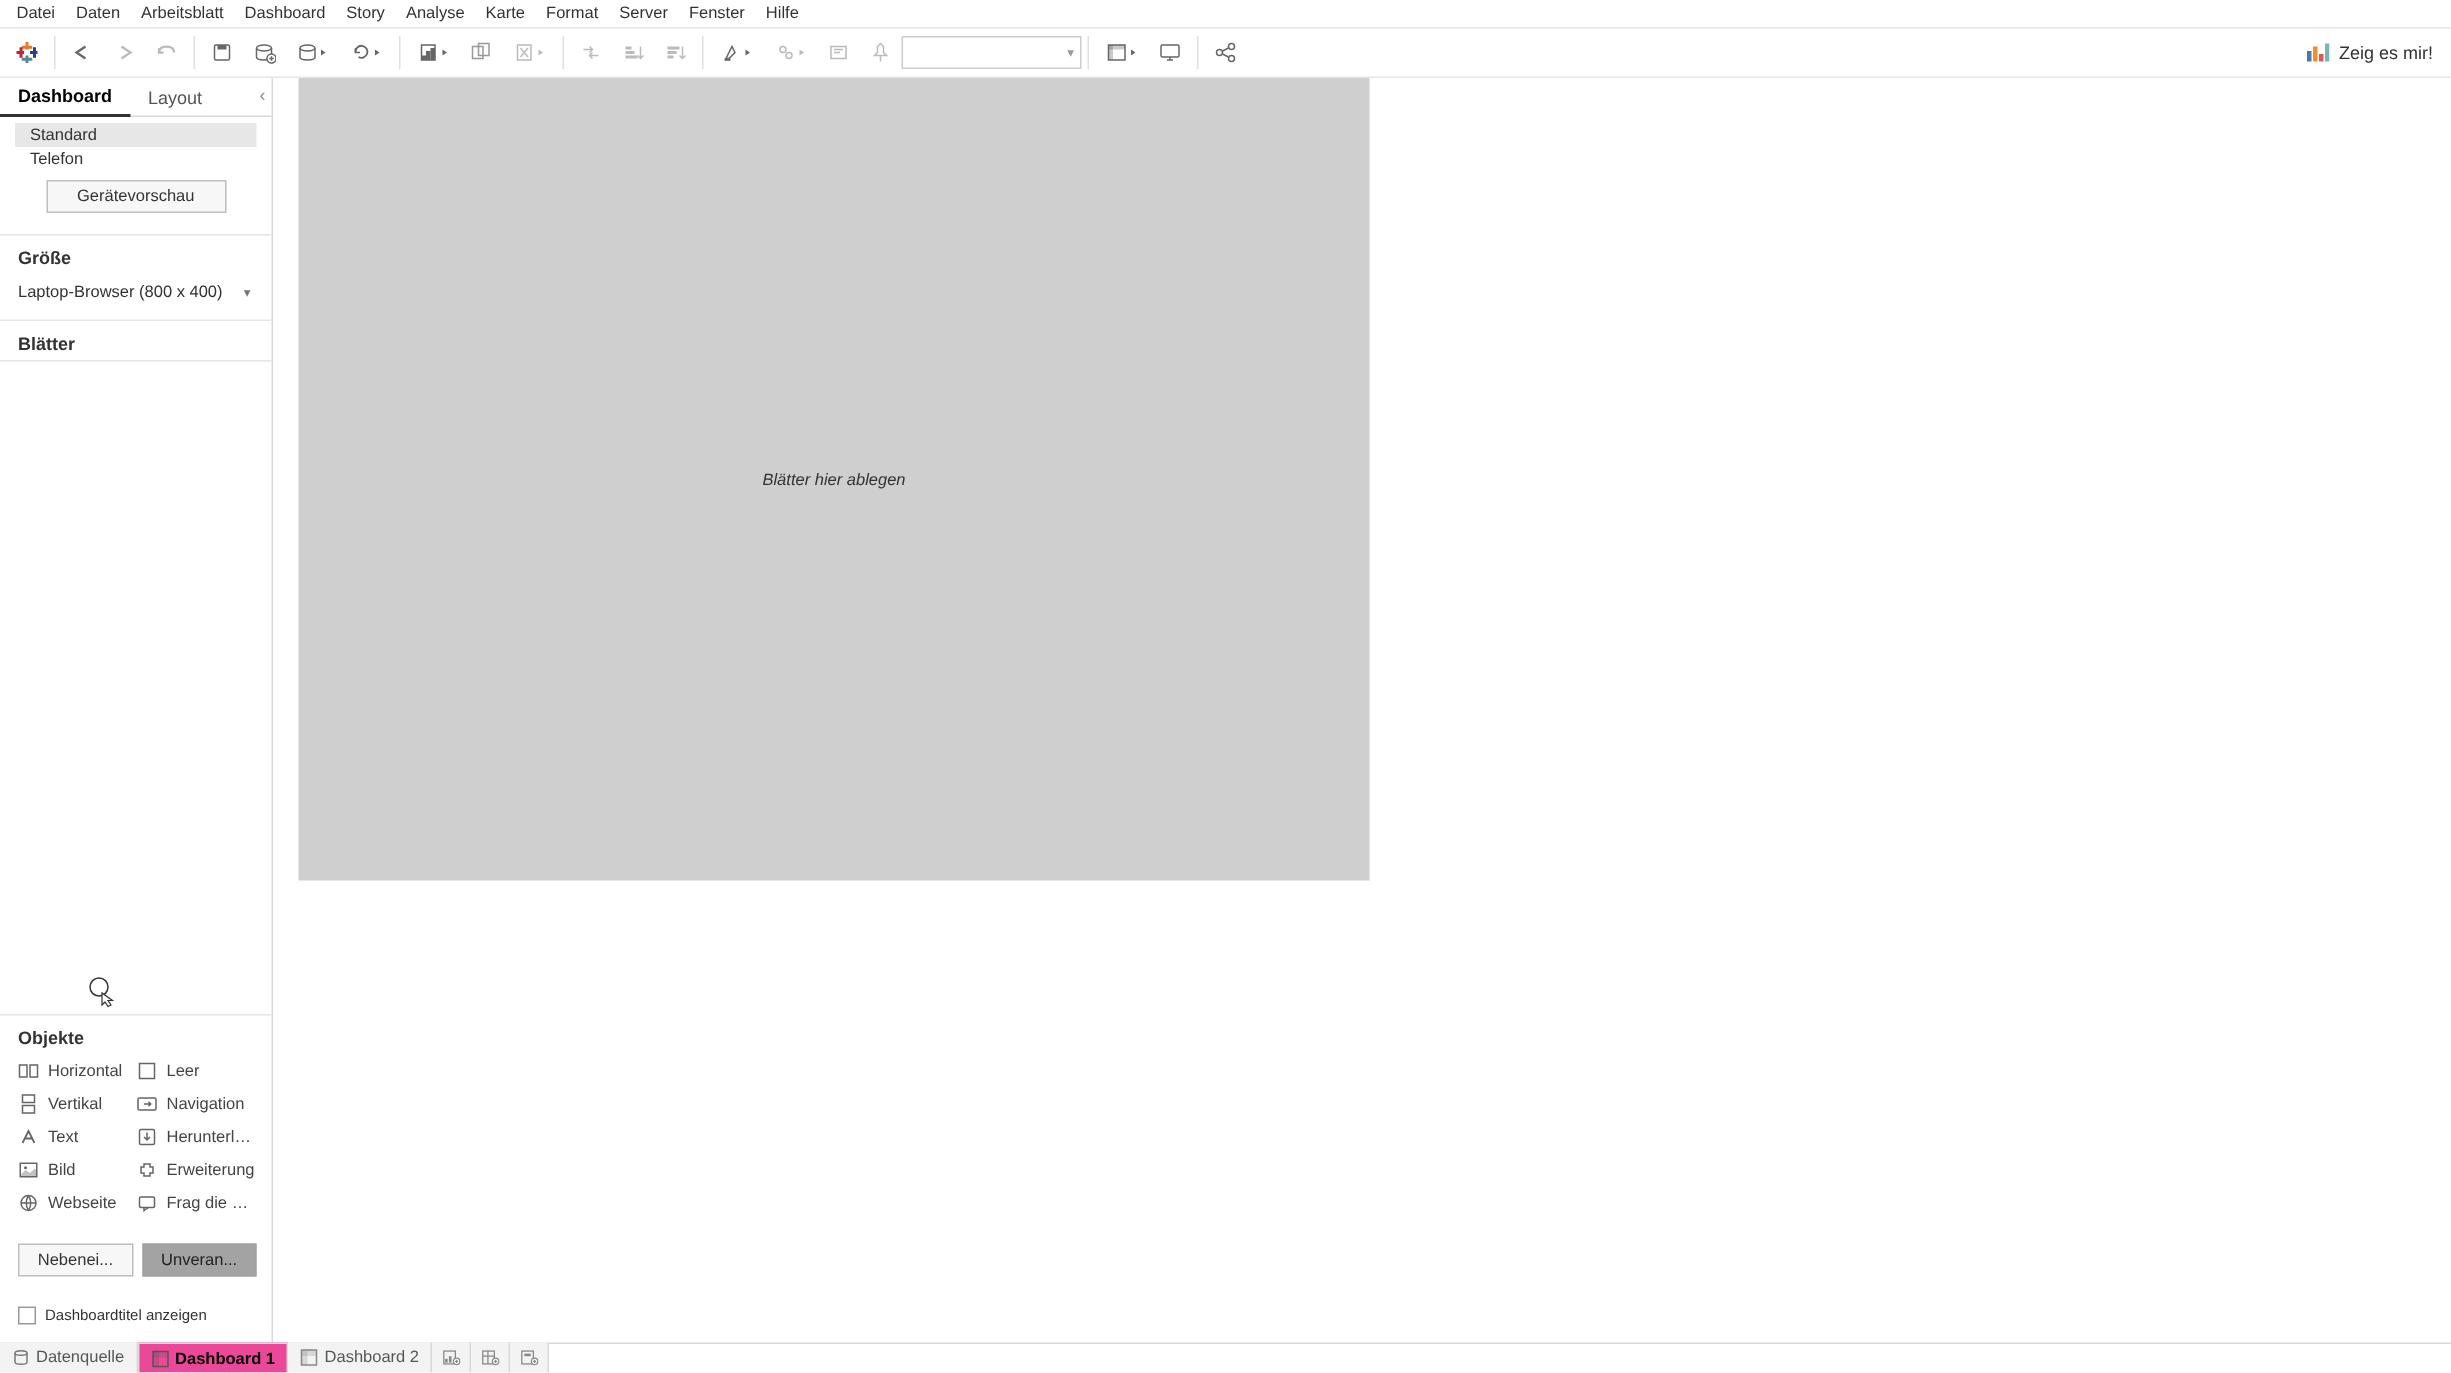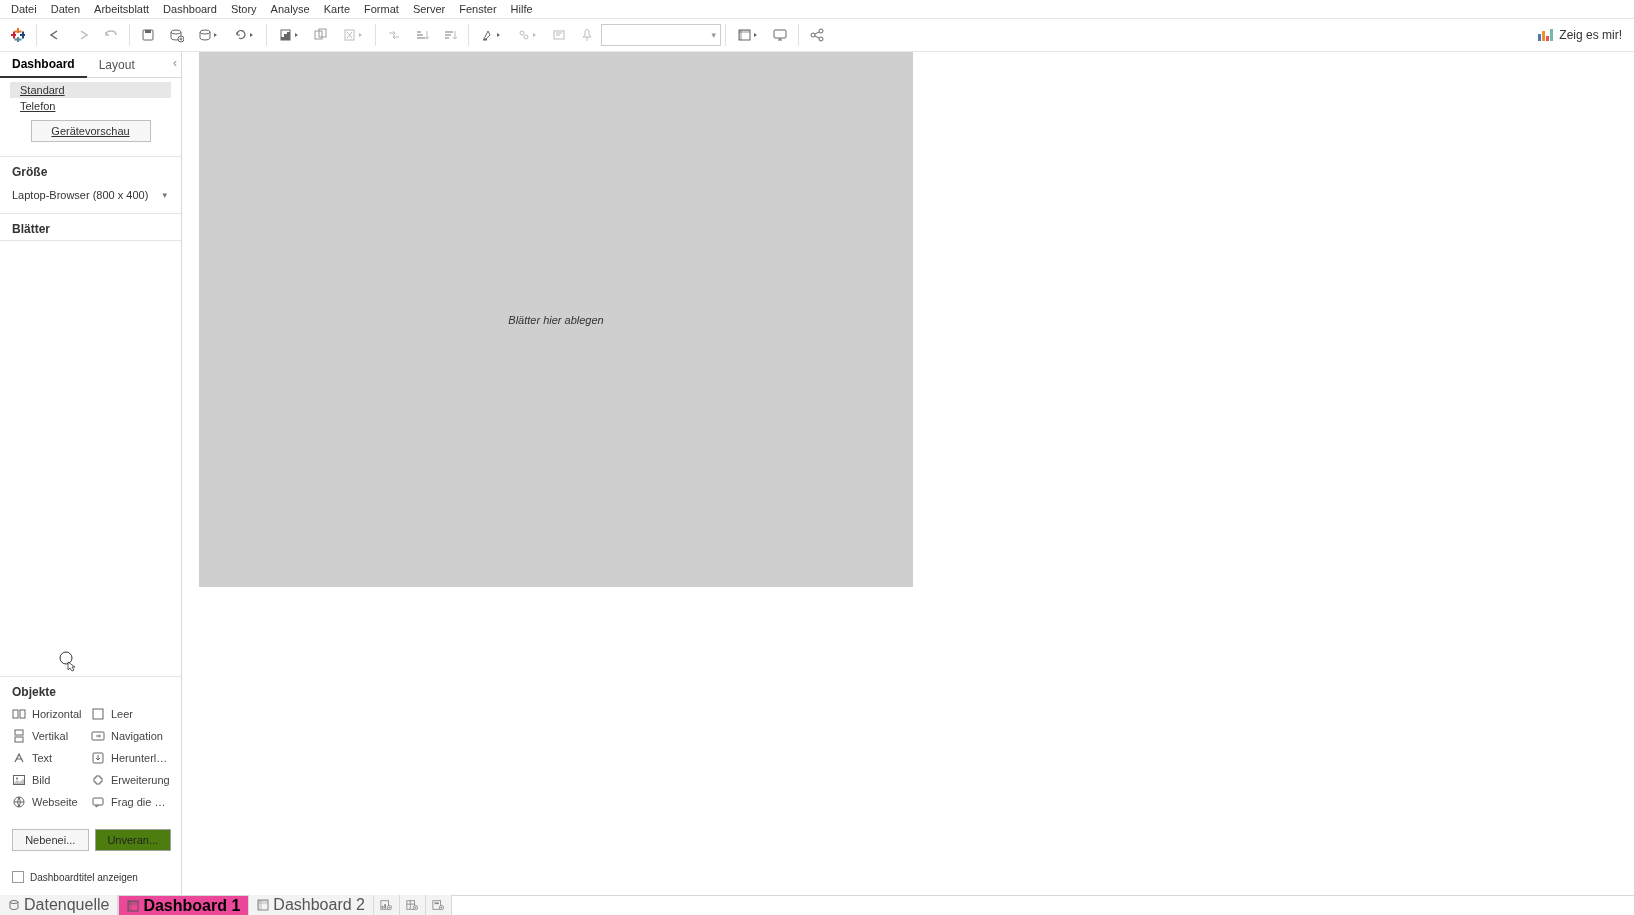--- a/index.html
+++ b/index.html
@@ -25,48 +25,48 @@
   .canvas { position: absolute; left: 0; top: 0; width: 714px; height: 535px; background: #cfcfcf; display: flex; align-items: center; justify-content: center; margin-left: 17px; }
   .canvas .placeholder { font-style: italic; color: #333; font-size: 11px; }
 
   
   .side-tabs { display: flex; align-items: center; height: 26px; border-bottom: 1px solid #d9d9d9; position: relative; }
   .side-tabs .tab { padding: 0 12px; height: 26px; display: flex; align-items: center; font-size: 12px; color: #555; }
   .side-tabs .tab.active { font-weight: bold; color: #000; border-bottom: 2px solid #333; }
   .side-tabs .collapse { position: absolute; right: 4px; top: 4px; color: #888; font-size: 12px; }
 
   
-  .device-list { padding: 4px 10px 6px 10px; text-decoration: underline; }
+  .device-list { padding: 4px 10px 6px 10px; }
   .device-row { padding: 2px 10px; font-size: 11px; color: #333; }
   .device-row.selected { background: #e7e7e7; }
   .preview-btn { margin: 6px auto 8px auto; display: block; width: 120px; height: 22px; border: 1px solid #bfbfbf; background: #f7f7f7; font-size: 11px; color: #333; cursor: default; }
 
   .section-heading { font-weight: bold; padding: 8px 12px 4px 12px; font-size: 12px; border-top: 1px solid #e5e5e5; }
   .size-select { margin: 2px 10px 8px 12px; height: 20px; display: flex; align-items: center; justify-content: space-between; font-size: 11px; color: #333; padding-right: 4px; }
   .size-select .caret { color: #777; font-size: 9px; }
 
   .sheets-area { flex: 1; border-top: 1px solid #e5e5e5; padding: 8px 12px; }
 
   
   .objects-section { border-top: 1px solid #e5e5e5; padding: 8px 10px 10px 12px; }
   .objects-grid { display: grid; grid-template-columns: 1fr 1fr; column-gap: 6px; row-gap: 4px; margin-top: 6px; }
   .obj-item { display: flex; align-items: center; gap: 6px; font-size: 11px; color: #444; height: 18px; }
   .obj-item .ico { width: 14px; height: 14px; display: inline-flex; align-items: center; justify-content: center; color: #666; }
   .obj-item .lbl { white-space: nowrap; overflow: hidden; text-overflow: ellipsis; max-width: 60px; }
 
   .layout-buttons { display: flex; gap: 6px; margin-top: 18px; }
   .layout-buttons button { flex: 1; height: 22px; border: 1px solid #bfbfbf; background: #f7f7f7; font-size: 11px; color: #333; overflow: hidden; text-overflow: ellipsis; white-space: nowrap; padding: 0 4px; }
-  .layout-buttons button.active { background: #4d7c0f; color: #222; border-color: #a0a0a0; }
+  .layout-buttons button.active { background: #a3a3a3; color: #222; border-color: #a0a0a0; }
 
   .title-check { display: flex; align-items: center; gap: 6px; padding: 10px 12px 12px 12px; font-size: 10px; }
   .title-check .box { width: 12px; height: 12px; border: 1px solid #999; background: #fff; }
 
   
   .bottom-tabs { position: absolute; left: 0; right: 0; bottom: 0; height: 20px; display: flex; align-items: flex-end; background: #fff; border-top: 1px solid #d9d9d9; }
-  .btab { display: flex; align-items: center; gap: 4px; padding: 2px 8px; height: 20px; font-size: 16px; color: #555; border-right: 1px solid #d9d9d9; background: #f3f3f3; text-align: center; }
+  .btab { display: flex; align-items: center; gap: 4px; padding: 2px 8px; height: 20px; font-size: 11px; color: #555; border-right: 1px solid #d9d9d9; background: #f3f3f3; text-align: center; }
   .btab.active { background: #ec4899; color: #000; font-weight: bold; border-top: 1px solid #d9d9d9; border-left: 1px solid #d9d9d9; margin-top: -1px; }
   .btab .bi { width: 12px; height: 12px; display: inline-flex; }
 
   svg { display: block; }
 
   .cursor-overlay { position: absolute; pointer-events: none; }
 </style>
 </head>
 <body>
 

